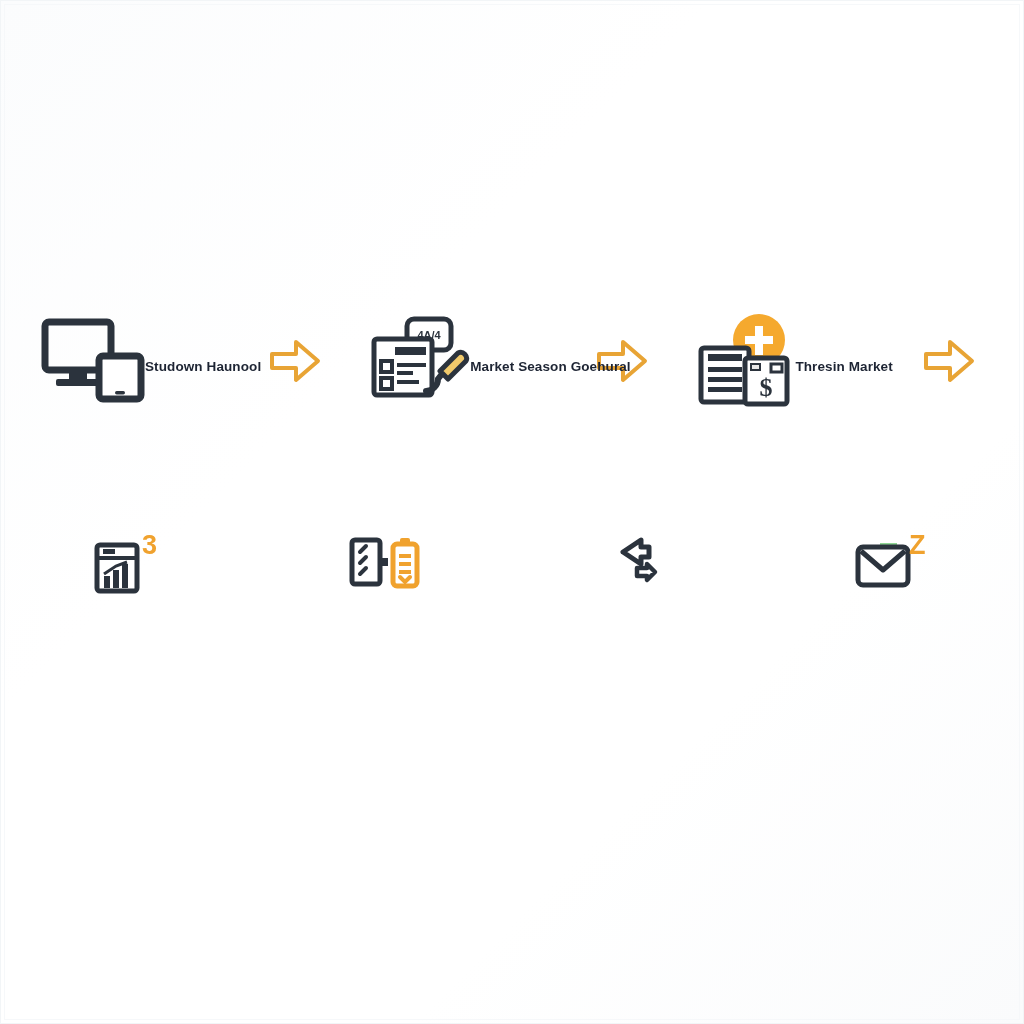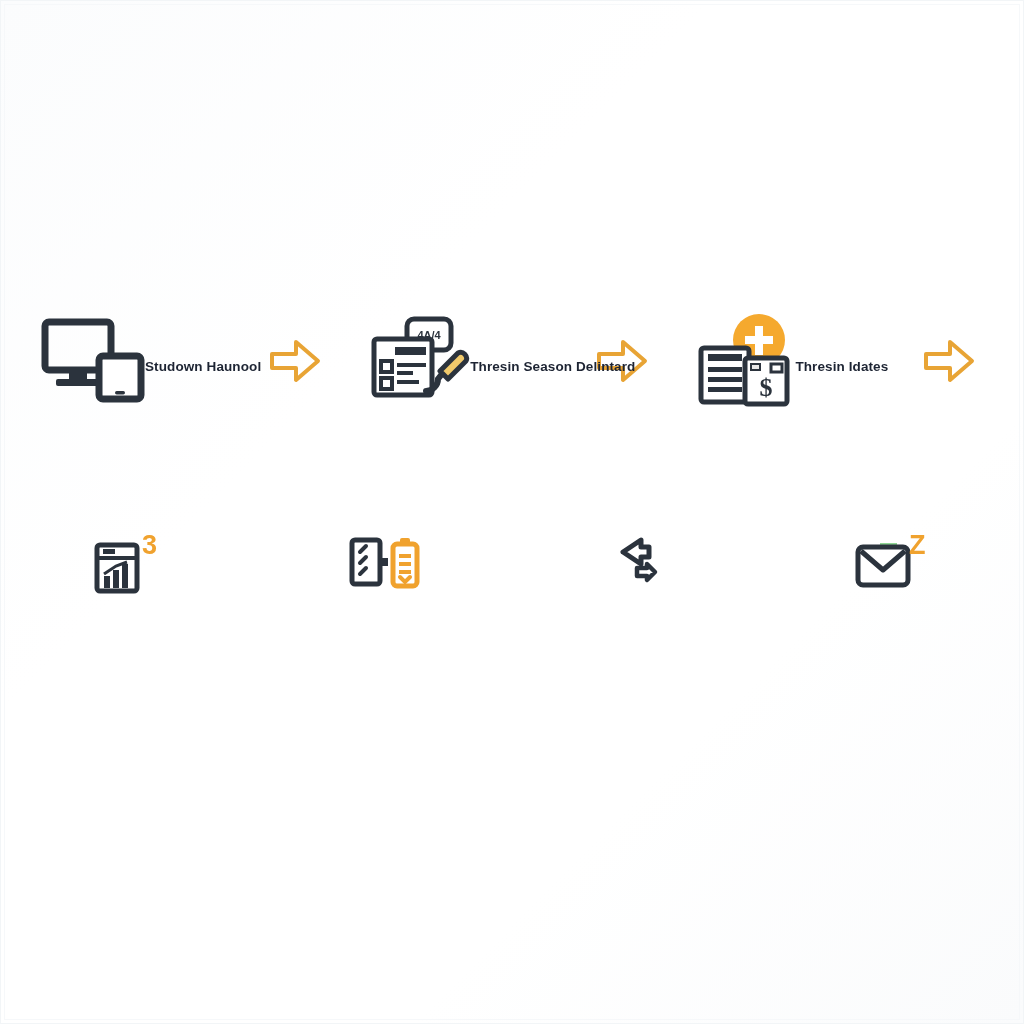--- a/index.html
+++ b/index.html
@@ -144,21 +144,21 @@
           <rect x="13" y="46" width="11" height="11" fill="none" stroke="#2b333d" stroke-width="4"></rect>
           <rect x="29" y="48" width="29" height="4" fill="#2b333d"></rect>
           <rect x="29" y="56" width="16" height="4" fill="#2b333d"></rect>
           <rect x="13" y="63" width="11" height="11" fill="none" stroke="#2b333d" stroke-width="4"></rect>
           <rect x="29" y="65" width="22" height="4" fill="#2b333d"></rect>
 
           <path d="M58 76 a12 12 0 0 0 12 -12 L84 46" fill="none" stroke="#2b333d" stroke-width="6" stroke-linecap="round"></path>
           <path d="M72 56 L90 38 a6 6 0 0 1 8 8 L80 64 Z" fill="#f0c96b" stroke="#2b333d" stroke-width="5" stroke-linejoin="round"></path>
         </svg>
       </div>
-      <div class="step-label">Thresin Season Delintard</div>
+      <div class="step-label">Market Season Goehural</div>
     </div>
 
     <div class="arrow">
       <svg width="52" height="50" viewBox="0 0 52 50">
         <path d="M3 18 H27 V6 L49 25 L27 44 V32 H3 Z" fill="none" stroke="#e8a435" stroke-width="4" stroke-linejoin="round"></path>
       </svg>
     </div>
 
     <div class="step">
       <div class="step-icon">
@@ -173,21 +173,21 @@
           <rect x="13" y="53" width="34" height="5" fill="#2b333d"></rect>
           <rect x="13" y="63" width="34" height="5" fill="#2b333d"></rect>
           <rect x="13" y="73" width="34" height="5" fill="#2b333d"></rect>
 
           <rect x="50" y="44" width="42" height="46" rx="3" fill="#ffffff" stroke="#2b333d" stroke-width="5"></rect>
           <rect x="56" y="50" width="9" height="6" fill="#e8e8e8" stroke="#2b333d" stroke-width="2"></rect>
           <rect x="76" y="50" width="11" height="8" fill="#ffffff" stroke="#2b333d" stroke-width="3"></rect>
           <text x="71" y="82" font-size="26" font-weight="bold" fill="#2b333d" text-anchor="middle" font-family="'Liberation Serif', serif">$</text>
         </svg>
       </div>
-      <div class="step-label">Thresin Idates</div>
+      <div class="step-label">Thresin Market</div>
     </div>
 
     <div class="arrow">
       <svg width="52" height="50" viewBox="0 0 52 50">
         <path d="M3 18 H27 V6 L49 25 L27 44 V32 H3 Z" fill="none" stroke="#e8a435" stroke-width="4" stroke-linejoin="round"></path>
       </svg>
     </div>
 
 
   </div>

